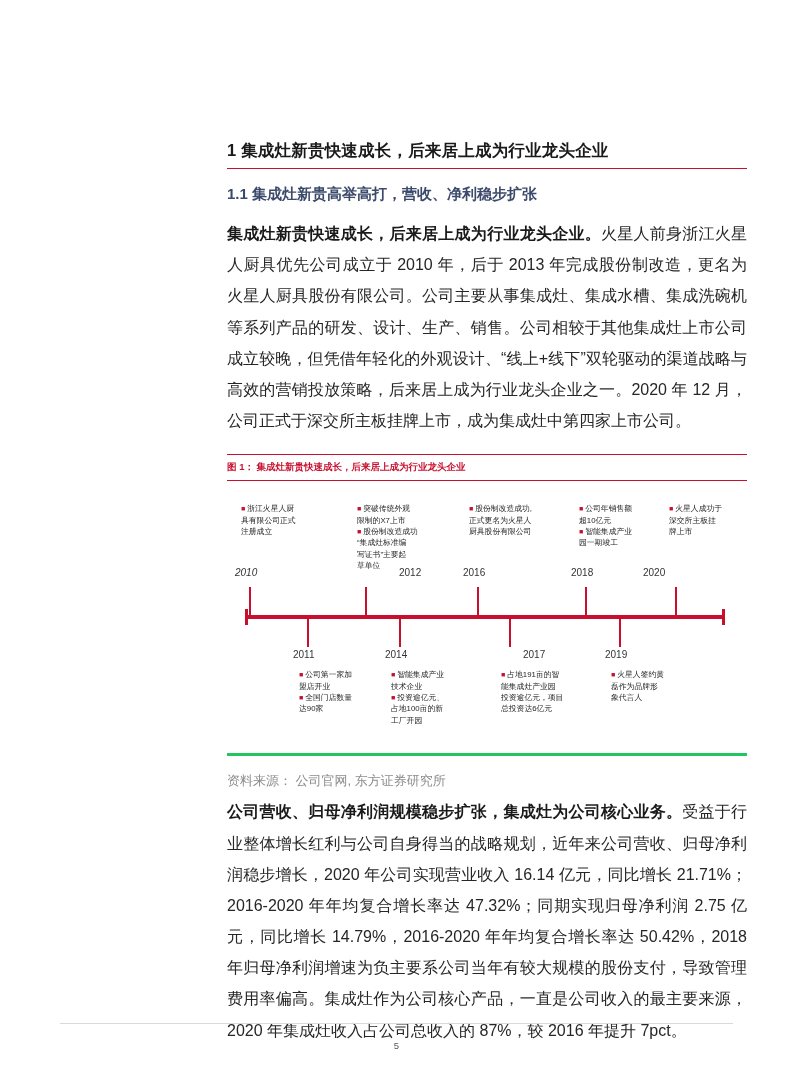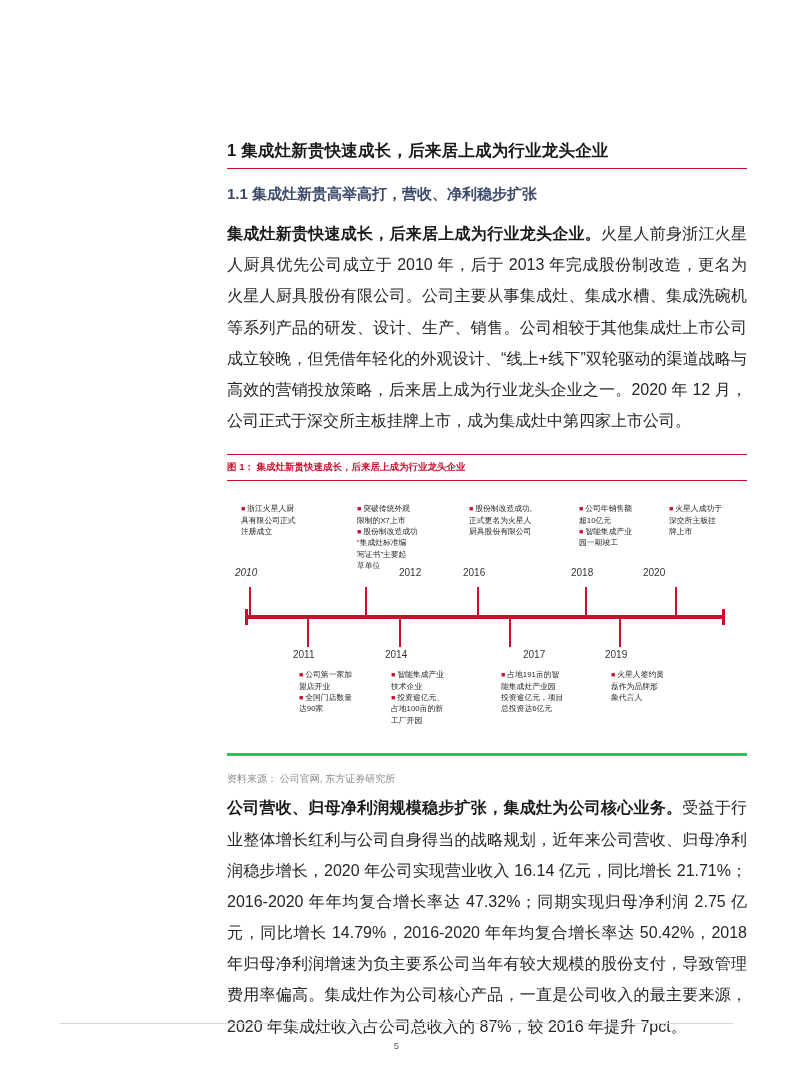--- a/index.html
+++ b/index.html
@@ -74,21 +74,21 @@
     color: #c8102e;
     padding: 6px 0 6px 0;
     border-bottom: 1px solid #c8102e;
   }
   .exhibit-body {
     position: relative;
     height: 272px;
     padding: 0;
   }
   .exhibit-source {
-    font-size: 10px;
+    font-size: 13px;
     color: #8c8c8c;
     padding: 4px 0 6px 0;
   }
 
   
   .tl-wrap {
     position: absolute;
     left: 0; top: 0;
     width: 520px;
     height: 266px;

